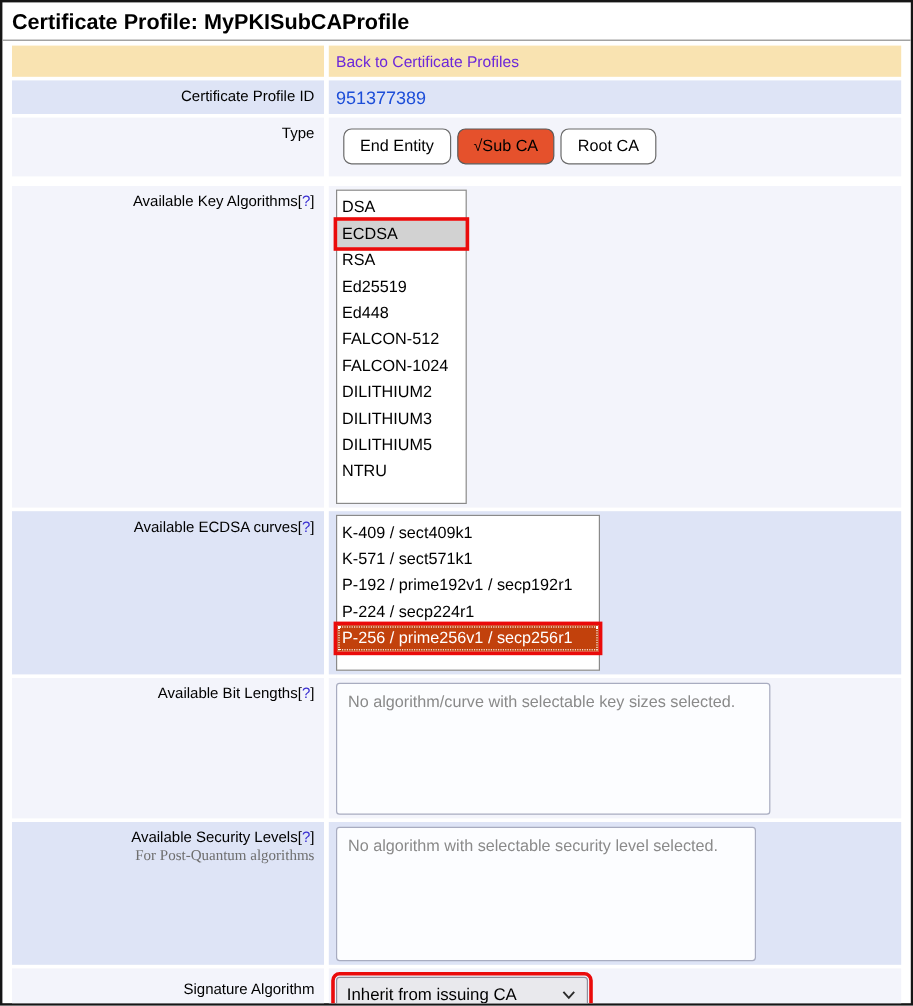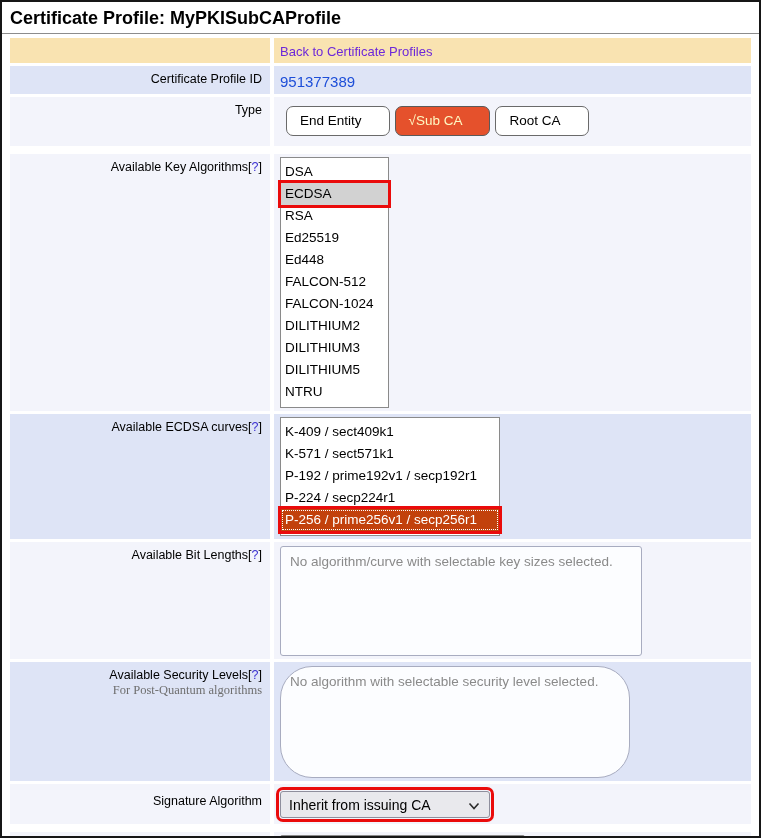--- a/index.html
+++ b/index.html
@@ -50,33 +50,33 @@
   .value-text { font-size: 15px; color: #1d4ed8; padding-top: 4px; display:inline-block; }
 
   
   .btn-row { padding: 6px 6px 7px 6px; display: flex; gap: 5px; }
   .type-btn {
     font-family: "Liberation Sans", sans-serif;
     font-size: 13.5px; color: #000;
     background: #ffffff;
     border: 1.5px solid #6a6a6a;
     border-radius: 7px;
-    padding: 6px 27px 7px 13px;
+    padding: 6px 13px 7px 13px;
     cursor: pointer; line-height: 15px;
   }
   .type-btn.active {
-    background: #e5512c; color: #fef9c3; border-color: #5a5a5a;
+    background: #e5512c; color: #000000; border-color: #5a5a5a;
   }
 
   
   .listbox {
     display: inline-block;
     background: #ffffff;
     border: 1px solid #8a8a8a;
-    padding: 3px 0 4px 0;
+    padding: 3px 0 15px 0;
     vertical-align: top;
   }
   .listbox .opt {
     font-size: 13.5px; color: #000;
     padding: 3px 10px 4px 4px;
     line-height: 15px; white-space: nowrap;
     cursor: default;
   }
   .opt.sel-gray {
     background: #d2d2d2;
@@ -100,21 +100,21 @@
   
   .notice-box {
     background: #fcfdff;
     border: 1px solid #a8acc0;
     border-radius: 3px;
     color: #8a8a8a;
     font-size: 13.5px; line-height: 17px;
     padding: 6px 9px;
   }
   .nb-bits     { width: 362px; height: 110px; margin-top: 1px; }
-  .nb-security { width: 350px; height: 112px; margin-top: 1px; border-radius: 32px; }
+  .nb-security { width: 350px; height: 112px; margin-top: 1px; }
 
   
   .fake-select {
     display: inline-flex; align-items: center; justify-content: space-between;
     width: 210px; height: 27px;
     background: #e9e9ed;
     border: 1px solid #8f8f9d;
     border-radius: 3px;
     padding: 0 9px 0 8px;
     font-size: 14px; color: #000;

